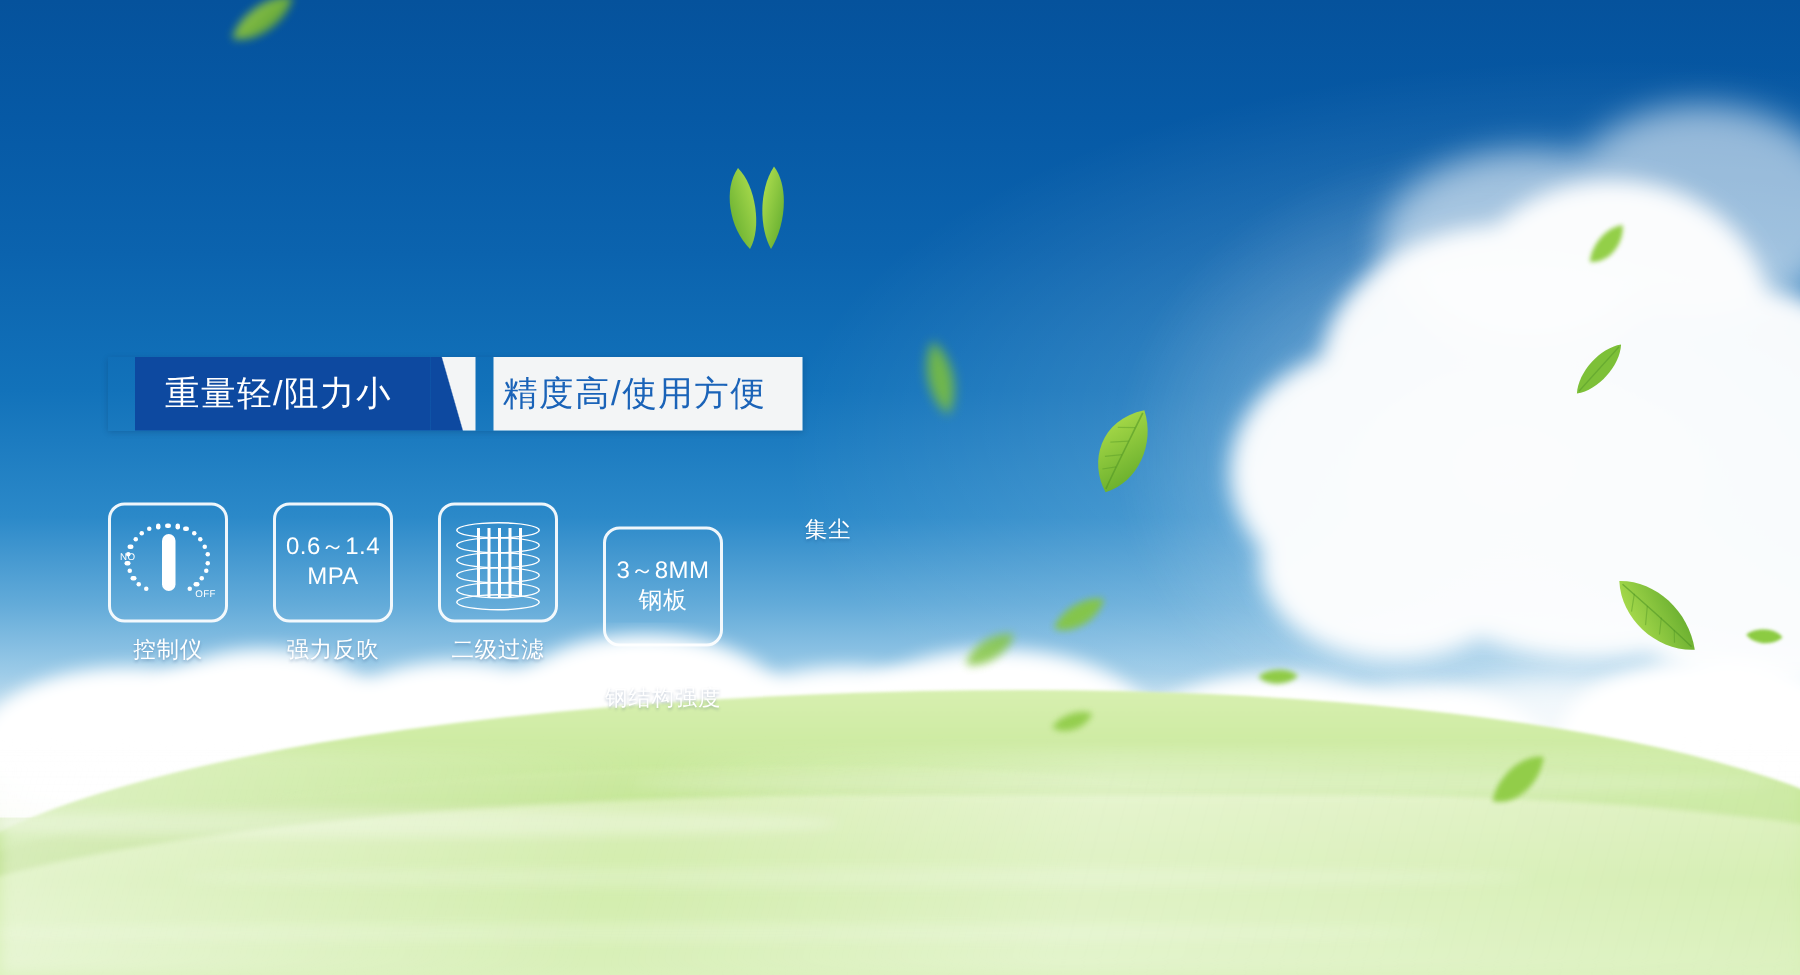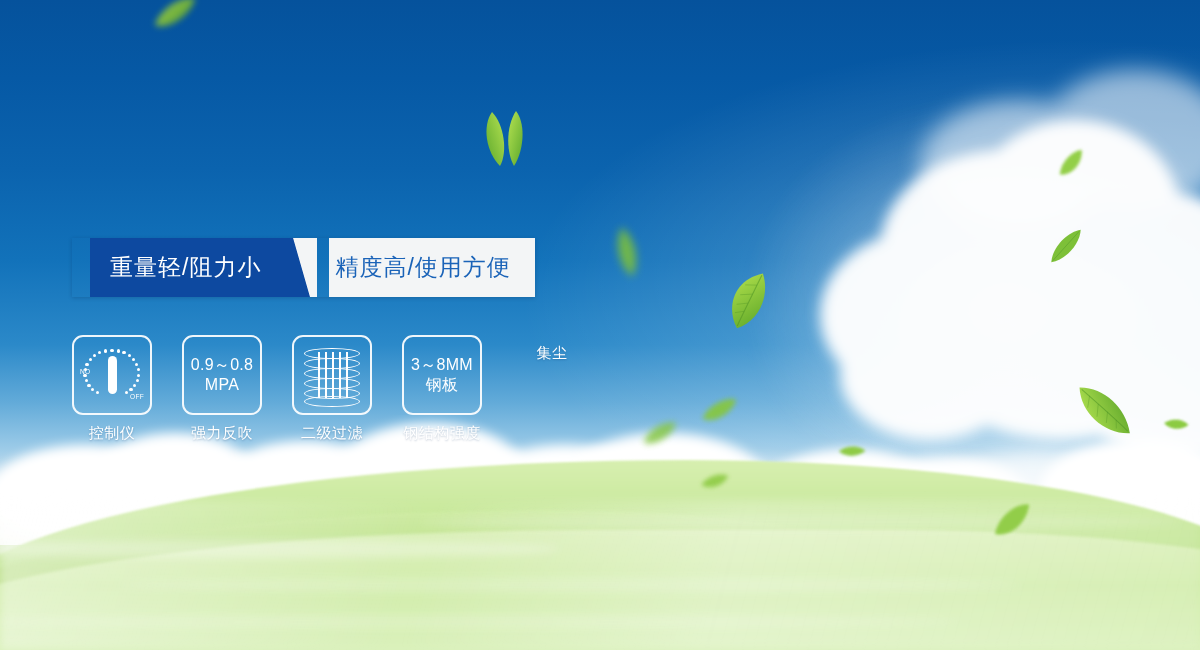--- a/index.html
+++ b/index.html
@@ -78,21 +78,21 @@
   .sprout{position:absolute;left:470px;top:108px;width:70px;height:60px;}
 
   .title{
     position:absolute;left:70px;top:143px;
     font-size:57px;line-height:70px;color:#ffffff;
     letter-spacing:2px;font-weight:300;white-space:nowrap;
     text-shadow:0 1px 3px rgba(0,40,90,.30);
   }
 
   .subbar{
-    position:absolute;left:72px;top:238px;height:59px;display:flex;align-items:stretch;
+    position:absolute;left:72px;top:238px;height:49px;display:flex;align-items:stretch;
     box-shadow:0 1px 4px rgba(0,30,70,.22);
     padding-left:18px;
   }
   .sub-left{
     background:#0d49a0;color:#ffffff;display:flex;align-items:center;
     padding:0 26px 0 20px;font-size:23px;letter-spacing:1px;font-weight:400;
   }
   .sub-slant{width:30px;background:linear-gradient(74deg,#0d49a0 0%,#0d49a0 48%,#f3f5f6 50%,#f3f5f6 100%);}
   .sub-right{
     background:#f3f5f6;color:#1a63b8;display:flex;align-items:center;
@@ -103,21 +103,21 @@
   .feature{width:80px;display:flex;flex-direction:column;align-items:center;}
   .fbox{
     width:80px;height:80px;border:2px solid rgba(255,255,255,.92);
     border-radius:11px;display:flex;align-items:center;justify-content:center;
     box-sizing:border-box;position:relative;
   }
   .fbox-txt{color:#ffffff;font-size:16px;line-height:20px;text-align:center;letter-spacing:.3px;}
   .flabel{margin-top:9px;color:#ffffff;font-size:15px;white-space:nowrap;letter-spacing:.5px;
     text-shadow:0 1px 2px rgba(0,40,90,.25);}
   .feature.wide, .feature.wide .flabel{width:auto;}
-  .feature.wide .fbox{margin:0 auto;}
+  .feature.wide .fbox{margin:16px auto;}
 
   
   .dial{position:relative;width:62px;height:58px;}
   .dial .dot{position:absolute;width:3.4px;height:3.4px;border-radius:50%;background:#fff;}
   .dial .bar{position:absolute;left:50%;top:10px;width:9px;height:38px;margin-left:-4.5px;
     background:#fff;border-radius:5px;}
   .dial .no{position:absolute;left:-1px;top:22px;font-size:6.5px;color:#fff;letter-spacing:.3px;}
   .dial .off{position:absolute;right:-1px;bottom:4px;font-size:6.5px;color:#fff;letter-spacing:.3px;}
 
   
@@ -332,21 +332,21 @@
             <div class="no">NO</div>
             <div class="off">OFF</div>
           </div>
         </div>
         <div class="flabel">控制仪</div>
       </div>
 
       <div class="feature">
         <div class="fbox">
           <div class="fbox-txt">
-            <div>0.9～0.8</div>
+            <div>0.6～1.4</div>
             <div>MPA</div>
           </div>
         </div>
         <div class="flabel">强力反吹</div>
       </div>
 
       <div class="feature">
         <div class="fbox">
           <div class="rings">
             <div class="vl" style="left:14px;"></div>

